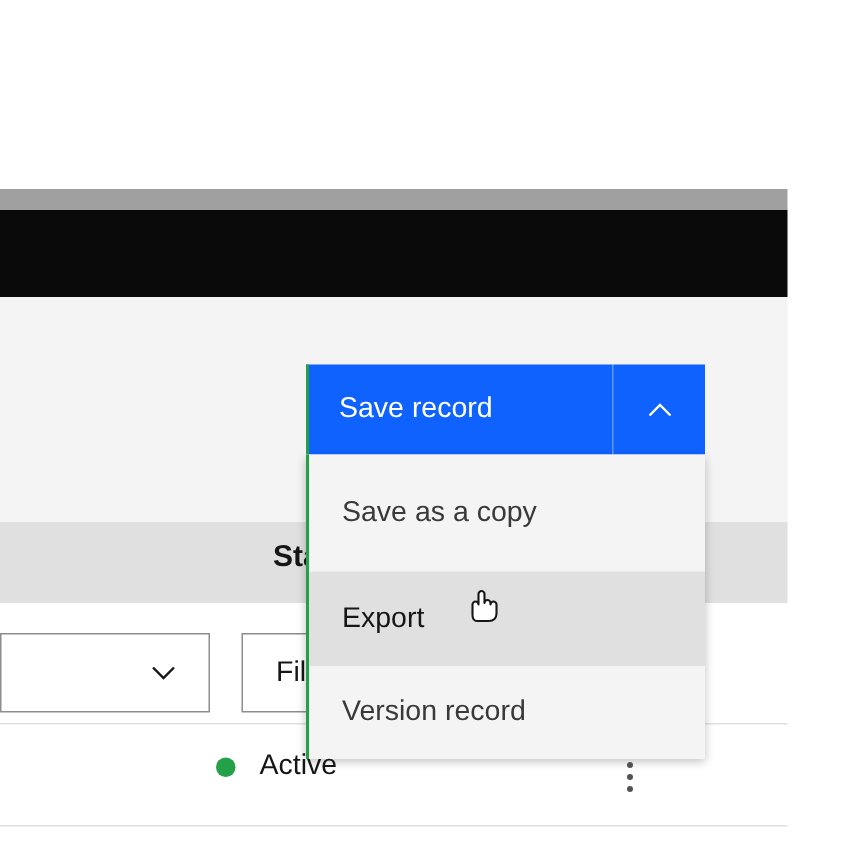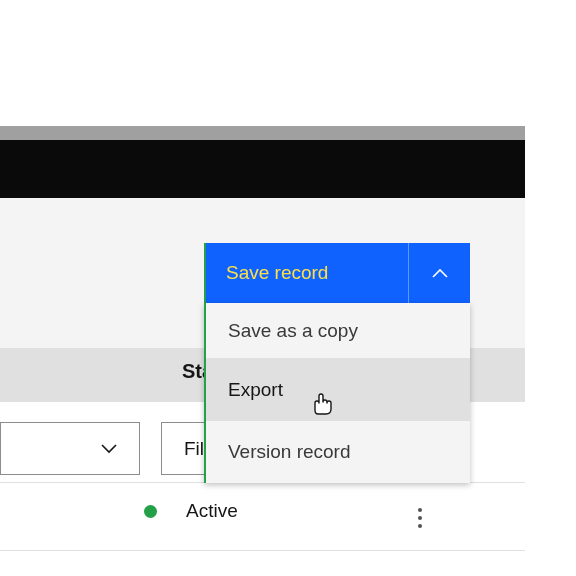--- a/index.html
+++ b/index.html
@@ -84,21 +84,21 @@
 
   .split-button {
     position: absolute;
     left: 204px; top: 243px;
     width: 266px; height: 60px;
     display: flex;
   }
   .split-main {
     flex: 1;
     background: #0f62fe;
-    color: #fde047;
+    color: #ffffff;
     display: flex; align-items: center;
     padding-left: 20px;
     font-size: 19px;
     border-left: 2px solid #24a148;
     cursor: pointer;
   }
   .split-toggle {
     width: 62px;
     background: #0f62fe;
     border-left: 1px solid rgba(255,255,255,0.35);
@@ -108,36 +108,36 @@
 
   .menu {
     position: absolute;
     left: 204px; top: 303px;
     width: 266px;
     background: #f4f4f4;
     box-shadow: 0 2px 6px rgba(0,0,0,0.25);
     border-left: 2px solid #24a148;
   }
   .menu-item {
-    height: 55px;
+    height: 78px;
     display: flex; align-items: center;
     padding-left: 22px;
     font-size: 19px;
     color: #393939;
     cursor: pointer;
     position: relative;
   }
   .menu-item:nth-child(2) { height: 63px; }
   .menu-item:last-child { height: 62px; }
   .menu-item.hovered { background: #e0e0e0; color: #161616; }
 
   .status-row {
     position: absolute;
     left: 144px; top: 500px;
-    display: flex; align-items: center; gap: 29px;
+    display: flex; align-items: center; gap: 16px;
   }
   .status-dot {
     width: 13px; height: 13px; border-radius: 50%;
     background: #24a148;
   }
   .status-text { font-size: 19px; color: #161616; }
   .kebab {
     position: absolute;
     left: 400px; top: 498px;
     width: 40px; height: 40px;

